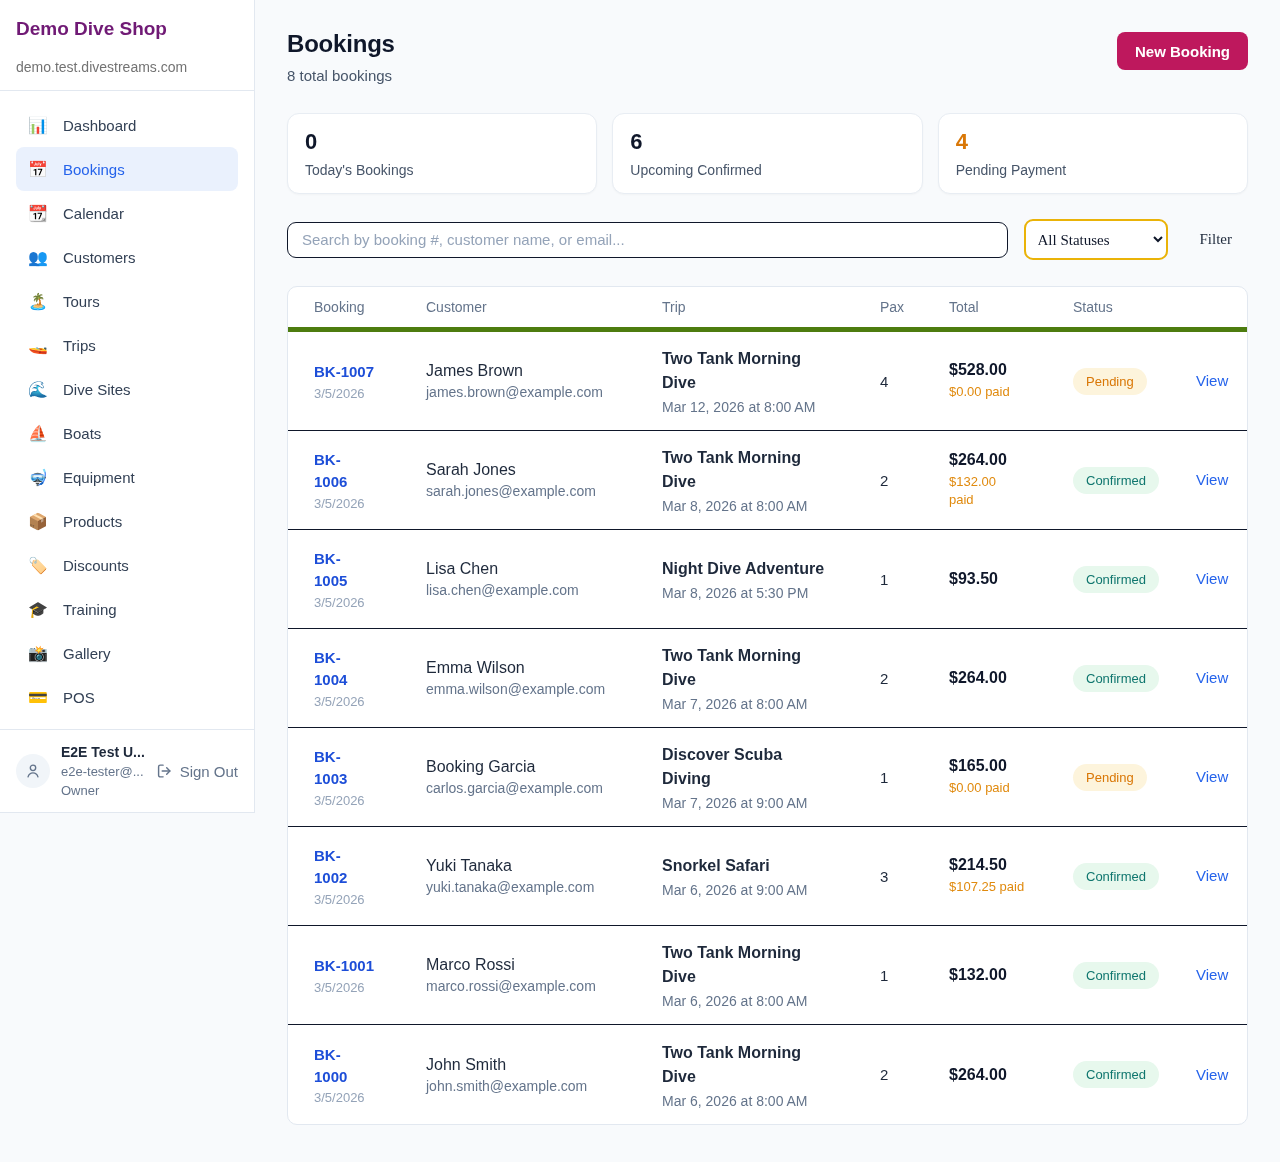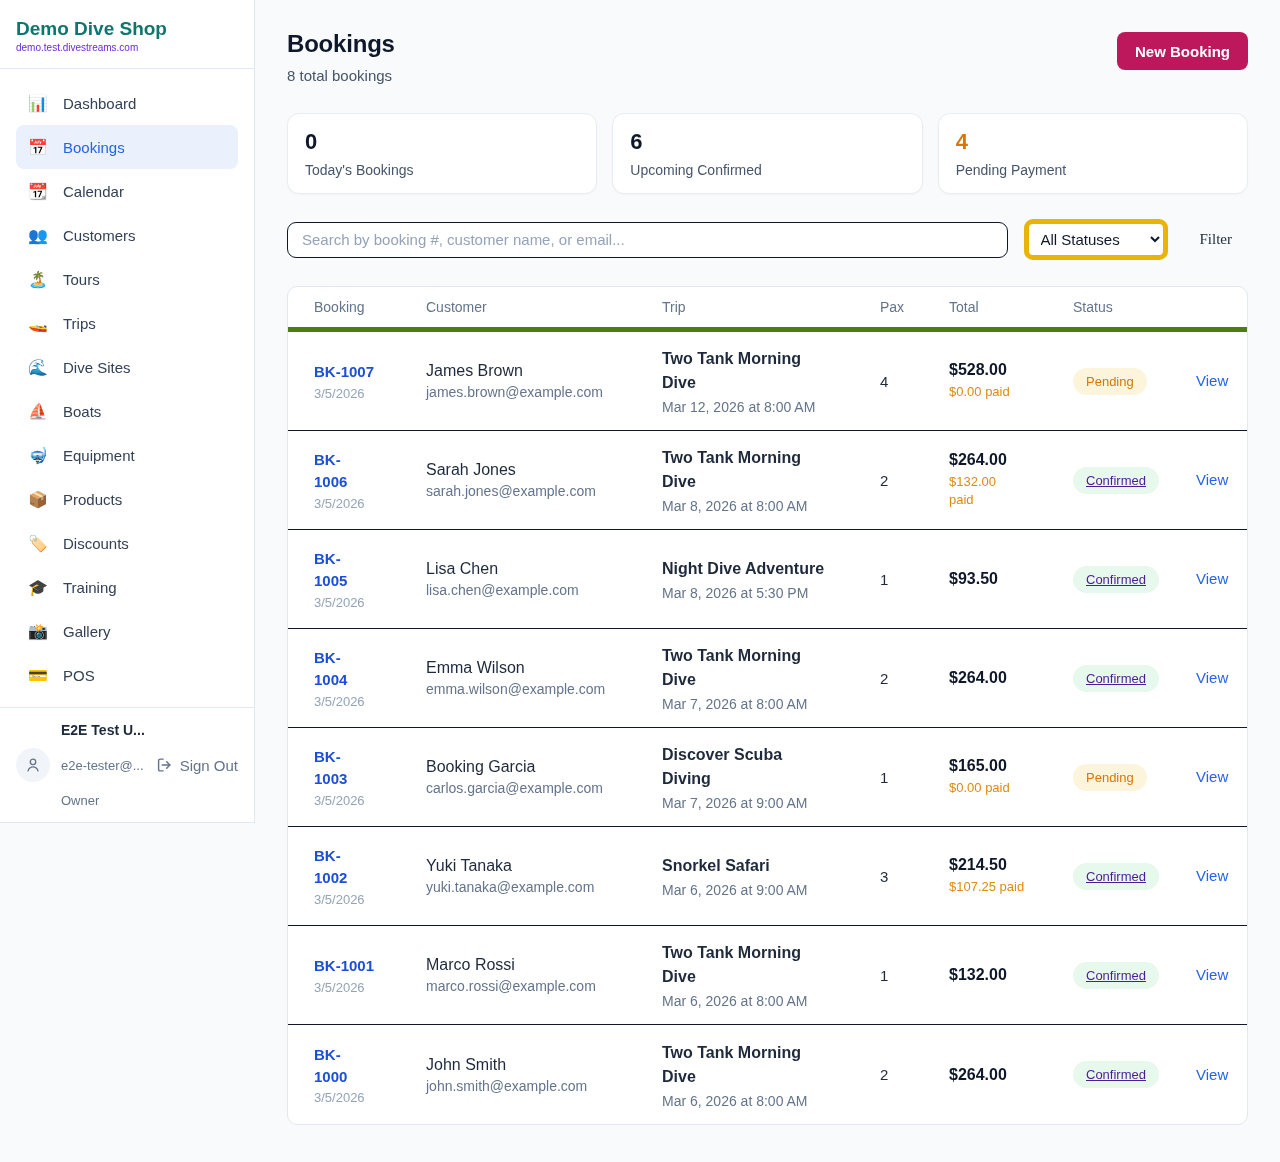--- a/index.html
+++ b/index.html
@@ -7,39 +7,39 @@
   body {
     font-family:"Liberation Sans","DejaVu Sans",sans-serif;
     background:#f8fafc; color:#1e293b; height:1162px; overflow:hidden; position:relative;
   }
   
   .sidebar {
     position:absolute; top:0; left:0; width:255px; background:#fff;
     border-right:1px solid #e2e8f0; border-bottom:1px solid #e2e8f0;
   }
   .sidebar-head { padding:18px 16px 15px; border-bottom:1px solid #e2e8f0; }
-  .brand { color:#0f766e; font-size:19px; font-weight:700; }
-  .brand-domain { color:#6d28d9; font-size:10px; margin-top:2px; }
+  .brand { color:#701a75; font-size:19px; font-weight:700; }
+  .brand-domain { color:#737373; font-size:14px; margin-top:19px; }
   .nav { padding:12px 16px 10px; }
   .nav-item {
     display:flex; align-items:center; gap:15px; padding:10px 12px; border-radius:8px;
     font-size:15px; color:#334155; cursor:pointer; height:44px;
   }
   .nav-item.active { background:#eaf1fd; color:#2563eb; }
   .nav-emoji { width:20px; font-size:16px; text-align:center; flex:none; }
   .user-box {
     border-top:1px solid #e2e8f0; padding:14px 16px; display:flex; align-items:center; gap:11px;
   }
   .avatar {
     width:34px; height:34px; border-radius:50%; background:#f1f5f9; flex:none;
     display:flex; align-items:center; justify-content:center;
   }
   .user-meta { min-width:0; }
   .user-name { font-size:14px; font-weight:700; color:#1e293b; white-space:nowrap; }
-  .user-email,.user-role { font-size:13px; color:#64748b; margin-top:20px; white-space:nowrap; }
+  .user-email,.user-role { font-size:13px; color:#64748b; margin-top:4px; white-space:nowrap; }
   .signout {
     margin-left:auto; display:flex; align-items:center; gap:7px; color:#64748b;
     font-size:15px; background:none; border:none; cursor:pointer; flex:none;
     font-family:inherit;
   }
   
   .main { margin-left:255px; padding:30px 32px 32px; }
   .page-head { display:flex; justify-content:space-between; align-items:flex-start; }
   .page-title { font-size:24px; font-weight:700; color:#0f172a; letter-spacing:-0.2px; }
   .page-sub { font-size:15px; color:#475569; margin-top:9px; }
@@ -55,22 +55,22 @@
   }
   .stat-value { font-size:22px; font-weight:700; color:#0f172a; }
   .stat-label { font-size:14px; color:#475569; margin-top:7px; }
   .filter-row { display:flex; align-items:center; gap:16px; margin-top:25px; }
   .search {
     flex:1; height:36px; border:1px solid #0f172a; border-radius:9px; padding:0 14px;
     font-size:15px; color:#1e293b; background:#fff; outline:none; font-family:inherit;
   }
   .search::placeholder { color:#94a3b8; }
   .select {
-    height:41px; width:144px; border:5px solid #eab308; border-radius:9px;
-    font-size:15px; color:#0f172a; background:#fff; padding:0 8px; font-family:Liberation Sans, sans-serif;
+    height:41px; width:144px; border:2px solid #eab308; border-radius:9px;
+    font-size:15px; color:#0f172a; background:#fff; padding:0 8px; font-family:Liberation Serif, serif;
   }
   .filter-btn {
     background:none; border:none; font-size:15px; color:#1e293b; cursor:pointer;
     padding:0 16px; font-family:Liberation Serif, serif;
   }
   
   .table-card {
     margin-top:26px; background:#fff; border:1px solid #e2e8f0; border-radius:10px;
     overflow:hidden;
   }
@@ -91,21 +91,21 @@
   .cemail { color:#64748b; font-size:14px; margin-top:4px; }
   .tname { color:#1e293b; font-size:16px; font-weight:700; max-width:166px; line-height:1.5; }
   .tdate { color:#64748b; font-size:14px; margin-top:4px; }
   .c-pax { font-size:15px; color:#1e293b; }
   .amount { color:#0f172a; font-size:16px; font-weight:700; }
   .paid { color:#e08a0e; font-size:13px; margin-top:4px; white-space:pre-line; line-height:1.4; }
   .badge {
     display:inline-block; padding:6px 13px; border-radius:999px; font-size:13px;
   }
   .badge.pending { background:#fdf4dc; color:#d97706; }
-  .badge.confirmed { background:#e7f8ed; color:#4c1d95;text-decoration:underline; }
+  .badge.confirmed { background:#e7f8ed; color:#0f766e; }
   .view { color:#2563eb; font-size:15px; text-decoration:none; cursor:pointer; padding-left:13px; }
   .c-view { text-align:left; }
 </style>
 </head>
 <body>
 
 <aside class="sidebar">
   <div class="sidebar-head">
     <div class="brand">Demo Dive Shop</div>
     <div class="brand-domain">demo.test.divestreams.com</div>

